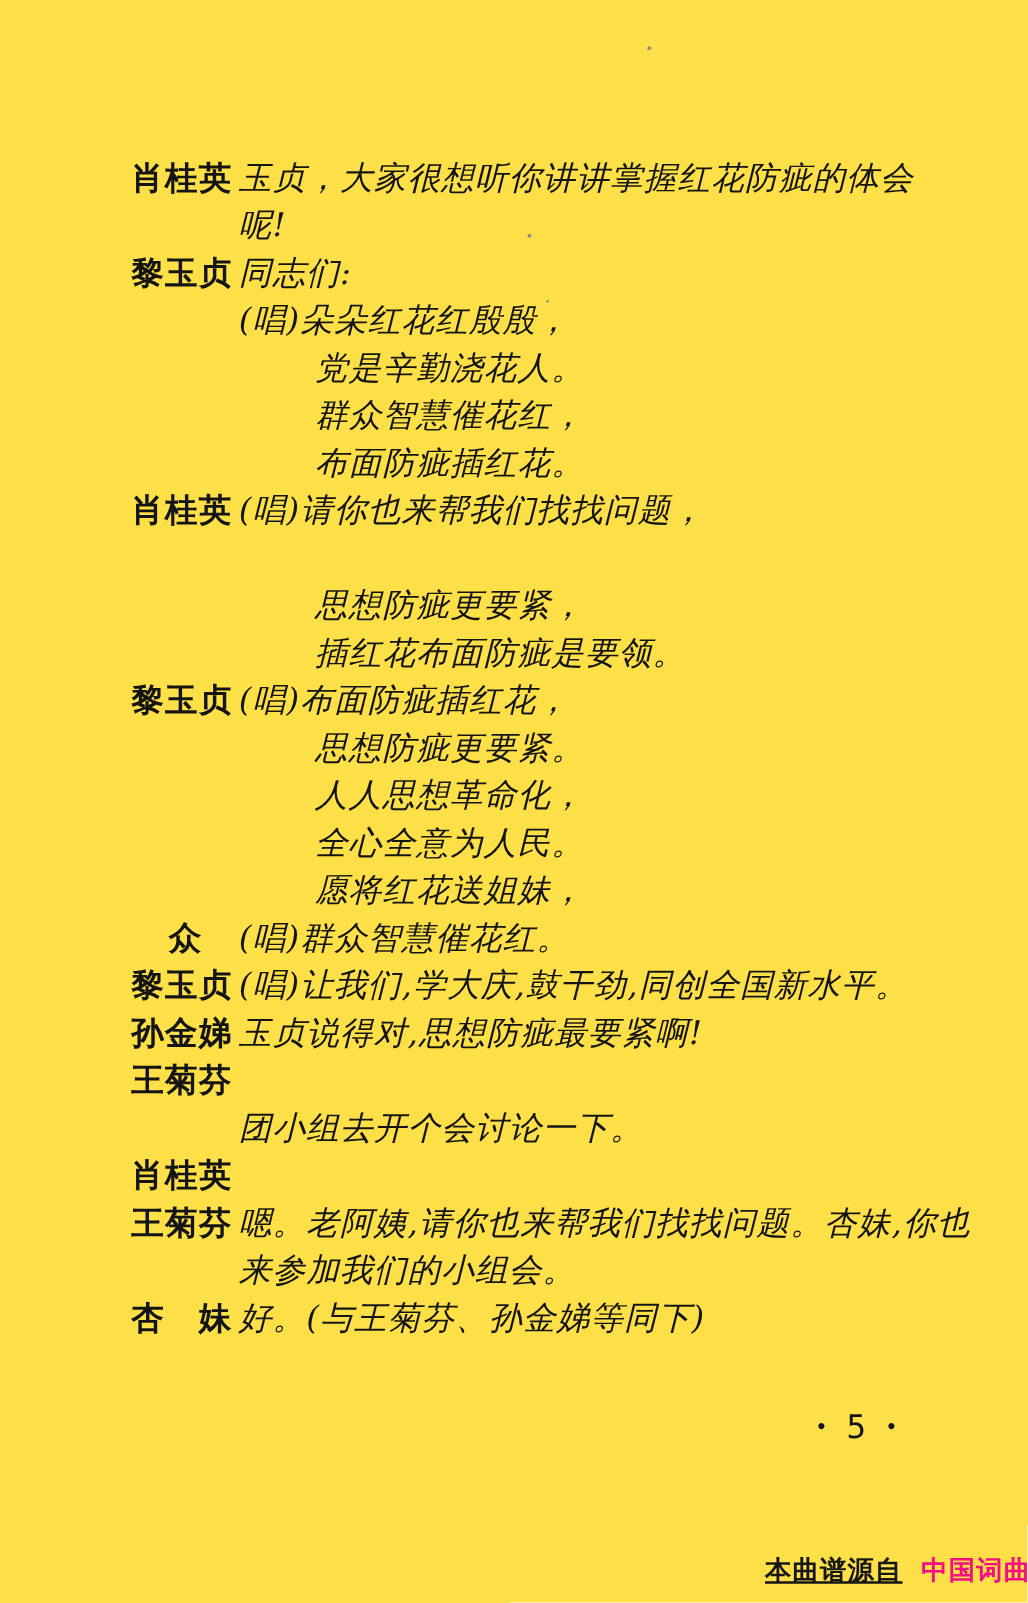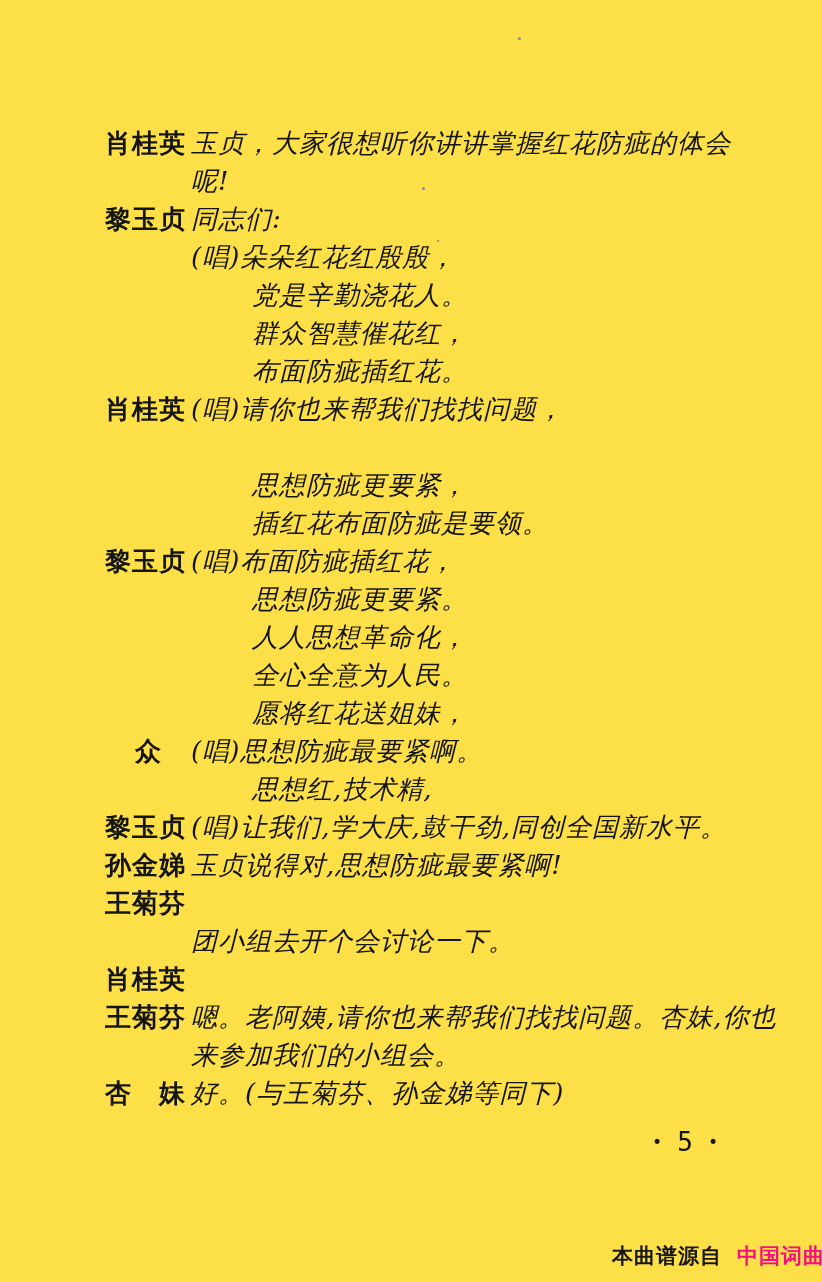--- a/index.html
+++ b/index.html
@@ -119,25 +119,21 @@
       <div class="row">
         <span class="speaker"></span>
         <span class="text verse">全心全意为人民。</span>
       </div>
       <div class="row">
         <span class="speaker"></span>
         <span class="text verse">愿将红花送姐妹，</span>
       </div>
       <div class="row">
         <span class="speaker center">众</span>
-        <span class="text">(唱)思想防疵最要紧啊。</span>
-      </div>
-      <div class="row">
-        <span class="speaker center"></span>
-        <span class="text verse">思想红,技术精,</span>
+        <span class="text">(唱)群众智慧催花红。</span>
       </div>
       <div class="row">
         <span class="speaker">黎玉贞</span>
         <span class="text">(唱)让我们,学大庆,鼓干劲,同创全国新水平。</span>
       </div>
       <div class="row">
         <span class="speaker">孙金娣</span>
         <span class="text">玉贞说得对,思想防疵最要紧啊!</span>
       </div>
       <div class="row">
@@ -164,21 +160,21 @@
       </div>
     </div>
 
   <div class="page-number">
     <span class="dot">•</span>
     <span class="num">5</span>
     <span class="dot">•</span>
   </div>
 
   <div class="footer">
-    <span class="credit" style="color: rgb(22, 22, 22);">本曲谱源自</span>
+    <span class="credit" style="color: rgb(22, 22, 22); text-decoration: underline;">本曲谱源自</span>
     <span class="site" style="color: rgb(245, 13, 131);">中国词曲网</span>
   </div>
 
   <div class="speck s1"></div>
   <div class="speck s2"></div>
   <div class="speck s3"></div>
 
 </div>
 
 </body></html>

